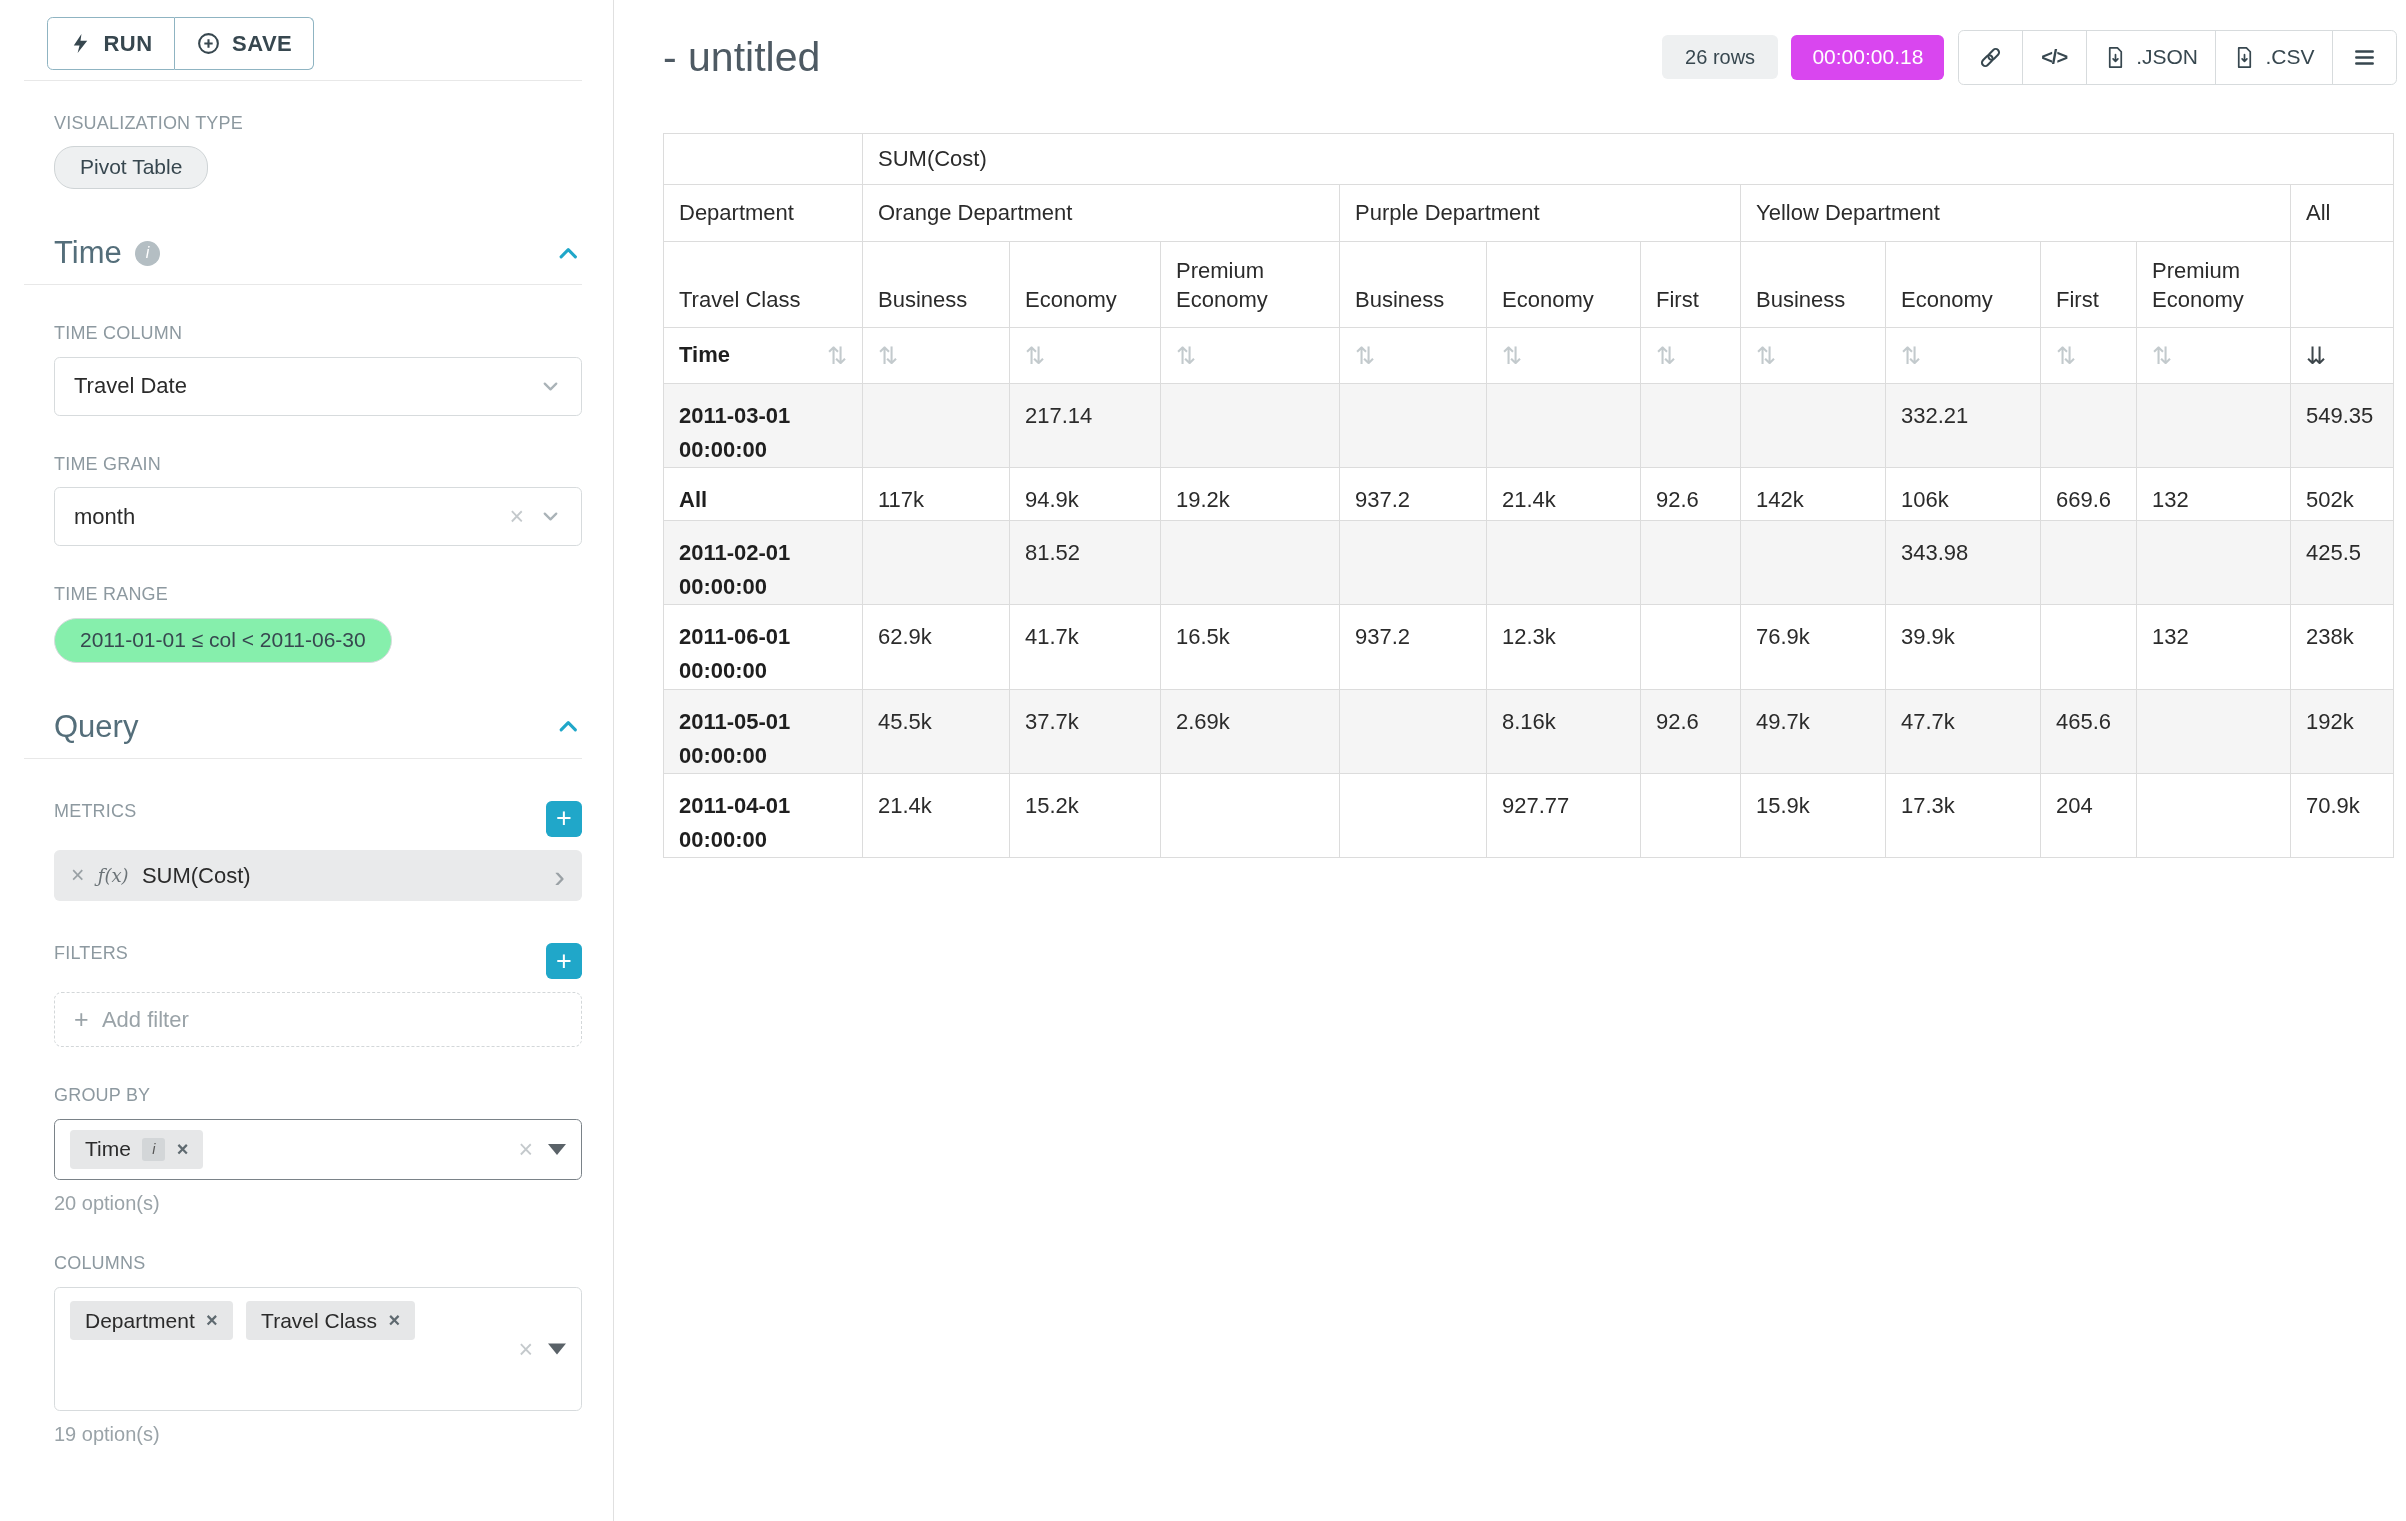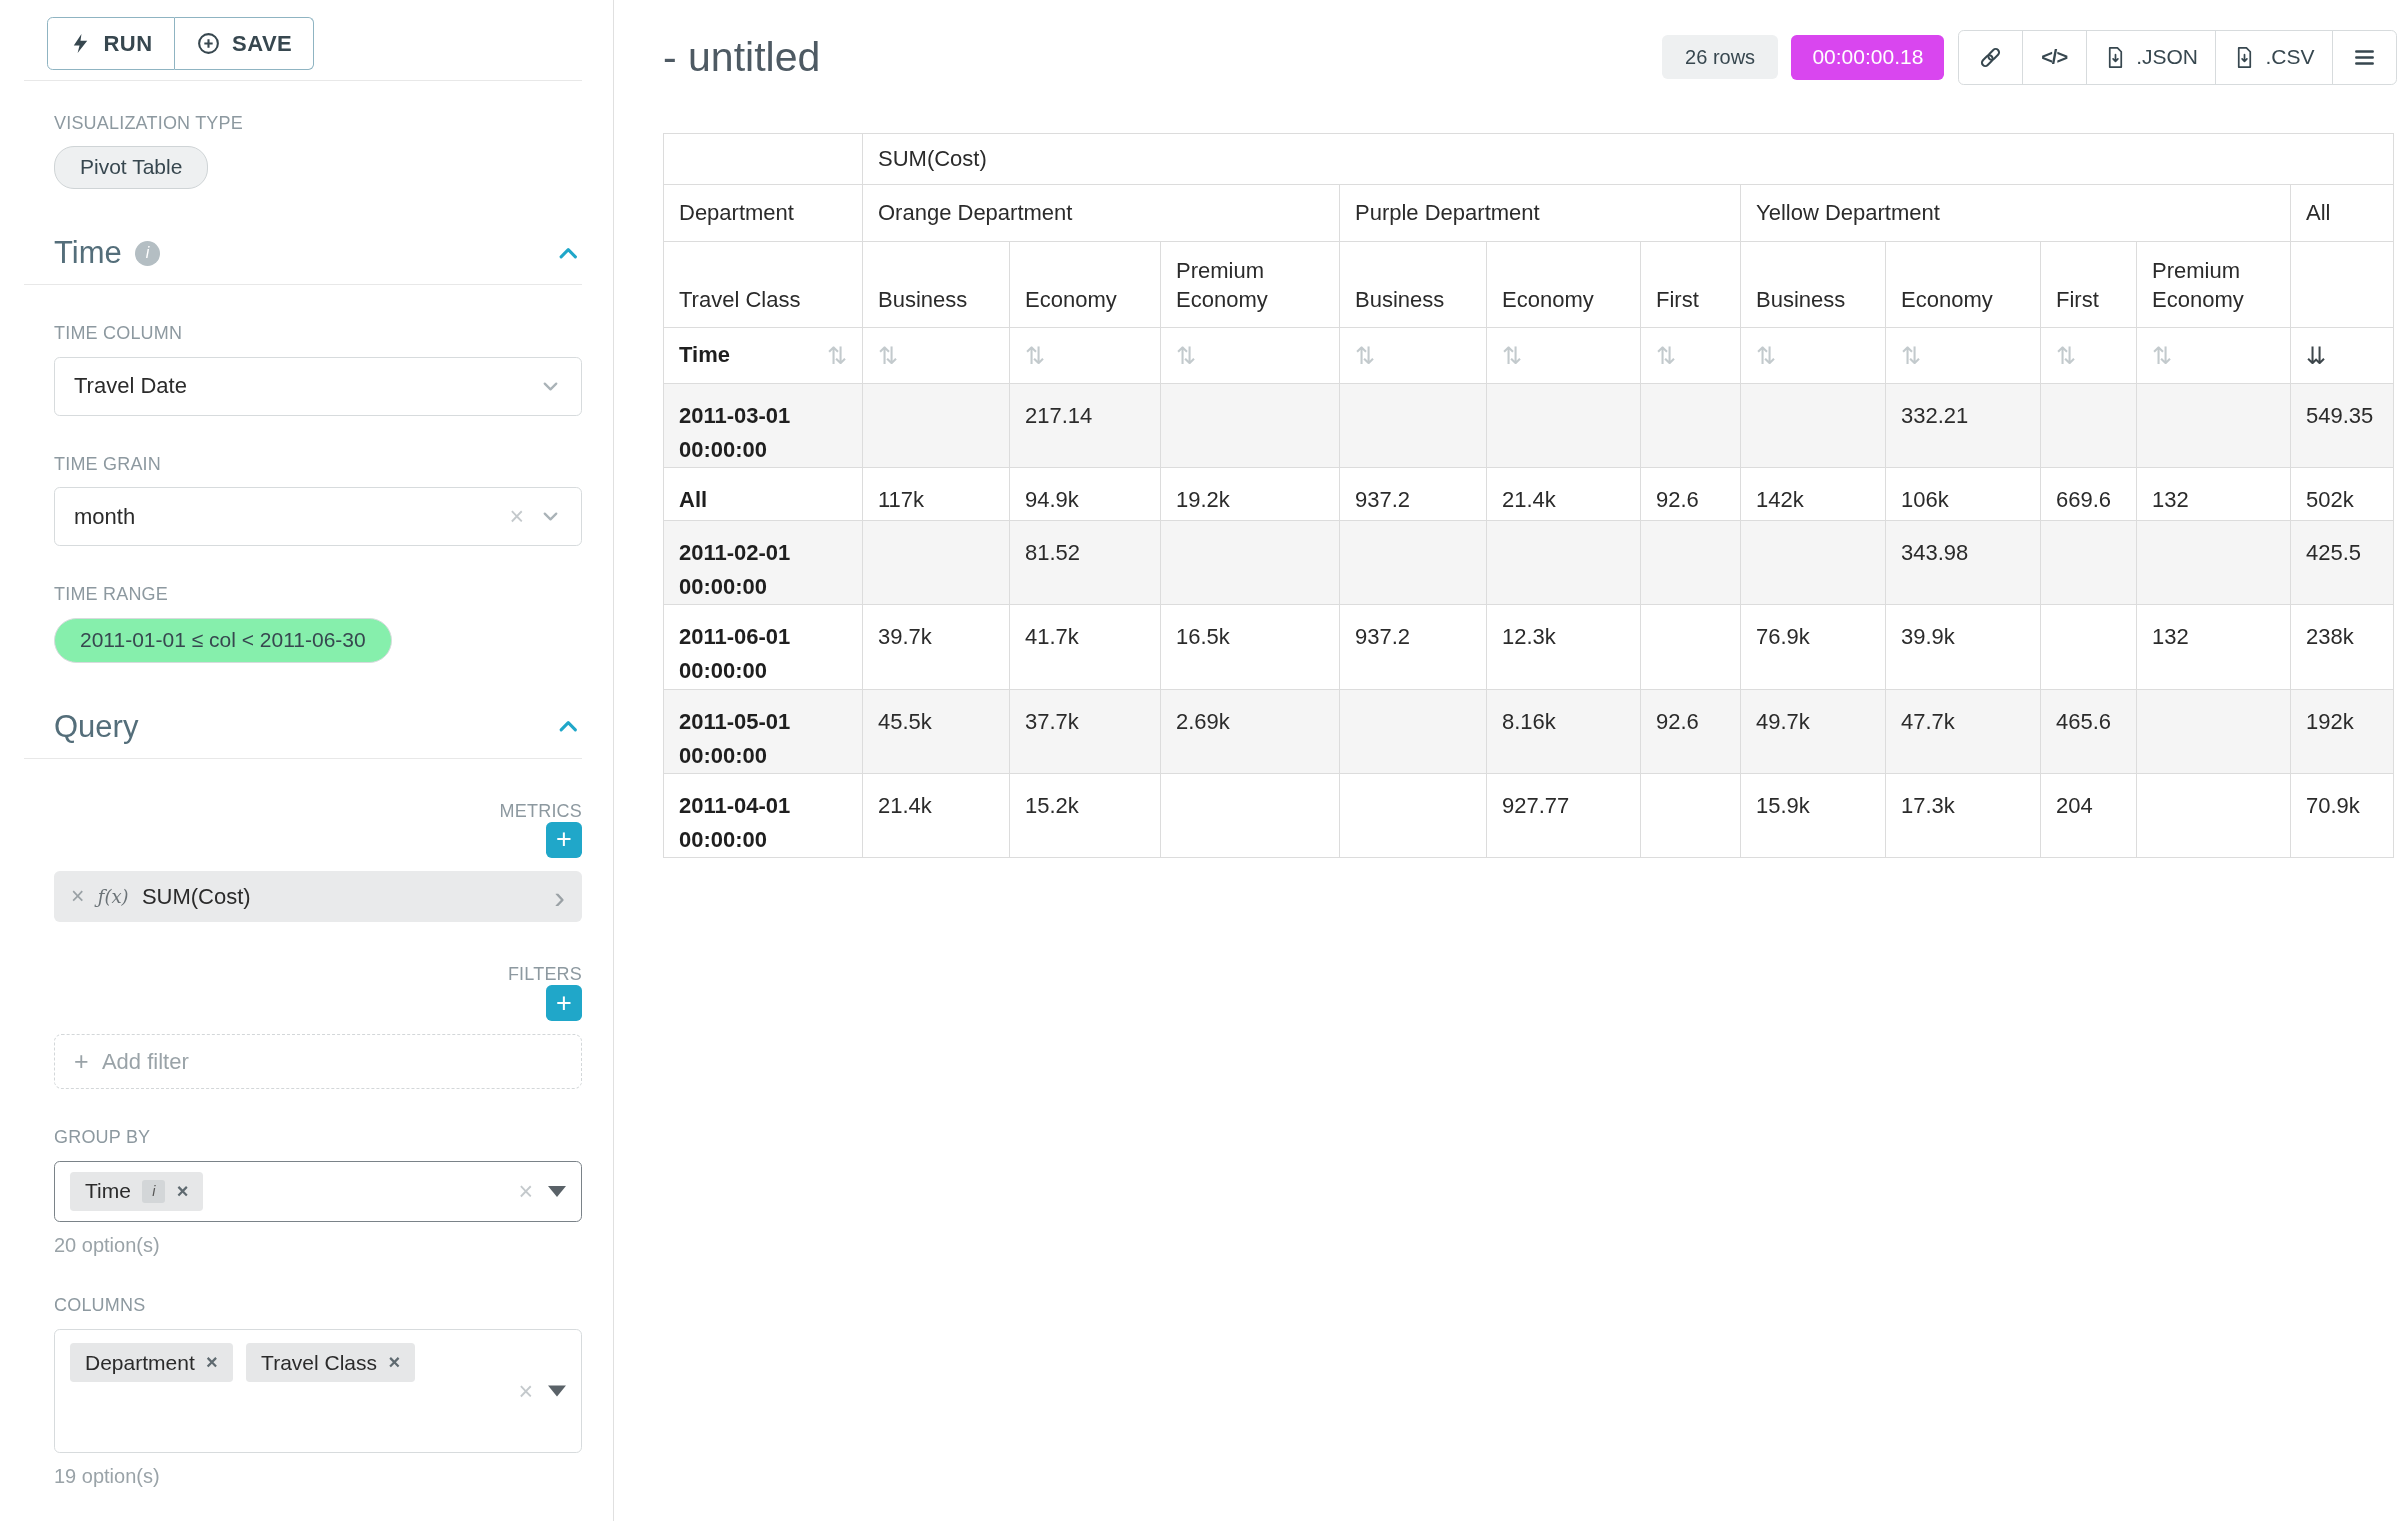--- a/index.html
+++ b/index.html
@@ -32,21 +32,21 @@
   .info-i { width:25px; height:25px; border-radius:50%; background:#b4bec3; color:#fff; font-size:16px;
             font-style:italic; display:inline-flex; align-items:center; justify-content:center; }
   .section-rule { height:1px; background:#e8e8e8; margin:13.3px 0 0 -30px; }
   .ctl-label { margin-top:38px; }
   .select { height:59px; border:1px solid #d7dbdd; border-radius:5.7px; display:flex; align-items:center;
             justify-content:space-between; padding:0 19px; font-size:22px; color:#2b2b2b; background:#fff; }
   .right-icons { display:flex; align-items:center; gap:15px; }
   .x-mini { color:#c4c9cc; font-size:25px; line-height:1; cursor:pointer; }
   .pill-range { display:inline-block; padding:9.5px 25px; border:1px solid #d7dbdd; border-radius:27px;
                 font-size:21px; color:#37474f; background:#86efac; }
-  .label-row { display:flex; align-items:flex-end; justify-content:space-between; margin:42px 0 13.3px;flex-direction:column; }
+  .label-row { display:flex; align-items:flex-start; justify-content:space-between; margin:42px 0 13.3px; }
   .label-row .label { margin:0; }
   .plus-btn { width:36px; height:36px; border-radius:5.7px; background:#20a7c9; color:#fff; font-size:27px;
               line-height:1; display:flex; align-items:center; justify-content:center; border:none; cursor:pointer; }
   .metric-chip { height:51px; background:#e9eaeb; border-radius:5.7px; display:flex; align-items:center;
                  padding:0 17px; gap:13.3px; font-size:22px; }
   .metric-x { color:#9aa1a5; font-size:23px; cursor:pointer; }
   .fx { font-style:italic; color:#6b7377; font-size:18px; font-family:"DejaVu Serif", serif; }
   .metric-label { flex:1; color:#2b2b2b; }
   .metric-caret { color:#9aa1a5; font-size:32px; line-height:1; cursor:pointer; }
   .add-filter { height:55px; border:1.9px dashed #d3d7d9; border-radius:7.6px; display:flex; align-items:center;
@@ -397,21 +397,21 @@
             <td class="val"></td>
             <td class="val"></td>
             <td class="val"></td>
             <td class="val">343.98</td>
             <td class="val"></td>
             <td class="val"></td>
             <td class="val">425.5</td>
           </tr>
           <tr>
             <td class="time-label">2011-06-01 00:00:00</td>
-            <td class="val">39.7k</td>
+            <td class="val">62.9k</td>
             <td class="val">41.7k</td>
             <td class="val">16.5k</td>
             <td class="val">937.2</td>
             <td class="val">12.3k</td>
             <td class="val"></td>
             <td class="val">76.9k</td>
             <td class="val">39.9k</td>
             <td class="val"></td>
             <td class="val">132</td>
             <td class="val">238k</td>

